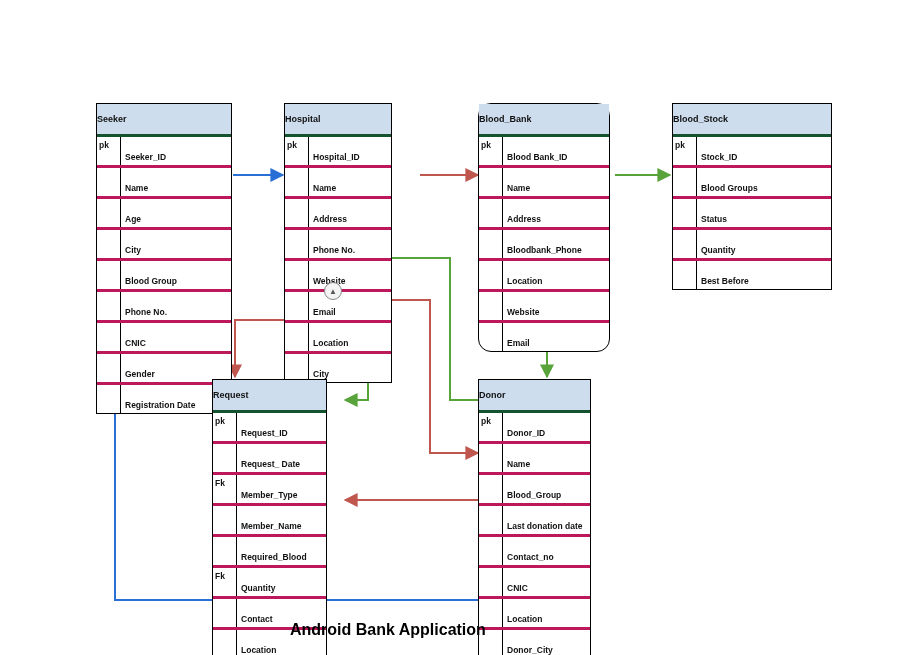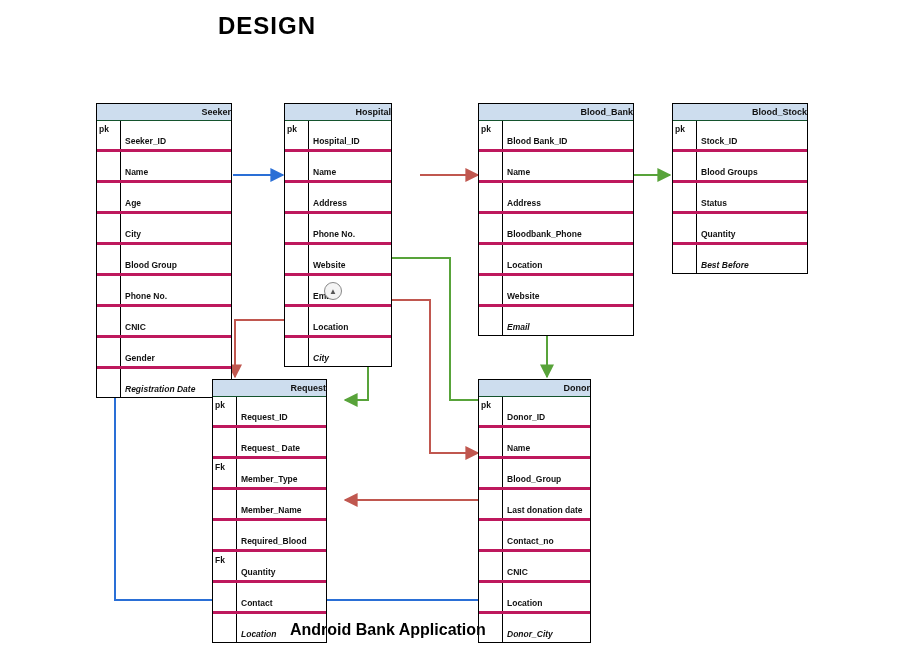--- a/index.html
+++ b/index.html
@@ -31,36 +31,36 @@
     color: #000;
   }
   .entity {
     position: absolute;
     border: 1px solid #000;
     background: #fff;
     box-sizing: border-box;
   }
   .entity-header {
     background: #cdddee;
-    border-bottom: 1px solid #14532d;
+    border-bottom: 3px solid #14532d;
     font-size: 9px;
     font-weight: 700;
-    text-align: right;
-    padding: 3px 0;
+    text-align: left;
+    padding: 10px 0;
     color: #111;
   }
   .entity-row {
     display: flex;
     border-bottom: 3px solid #be185d;
     font-size: 8.5px;
     font-weight: 700;
     color: #111;
     box-sizing: border-box;
   }
-  .entity-row:last-child { border-bottom: none; font-style: italic; }
+  .entity-row:last-child { border-bottom: none; }
   .entity-row .key {
     width: 24px;
     border-right: 1px solid #000;
     padding: 3px 2px;
     text-align: left;
     box-sizing: border-box;
   }
   .entity-row .attr {
     flex: 1;
     padding: 3px 4px;
@@ -84,21 +84,20 @@
     align-items: center;
     justify-content: center;
     font-size: 8px;
     color: #555;
   }
 </style>
 </head>
 <body>
 
 <div class="title">
-  <div class="line2">DESIGN</div>
 </div>
 
 <svg class="connectors">
   <defs>
     <marker id="arrow-blue" viewBox="0 0 10 10" refX="9" refY="5" markerWidth="7" markerHeight="7" orient="auto-start-reverse">
       <path d="M 0 0 L 10 5 L 0 10 z" fill="#2a6fd6"></path>
     </marker>
     <marker id="arrow-red" viewBox="0 0 10 10" refX="9" refY="5" markerWidth="7" markerHeight="7" orient="auto-start-reverse">
       <path d="M 0 0 L 10 5 L 0 10 z" fill="#c0574f"></path>
     </marker>
@@ -197,21 +196,21 @@
       <div class="attr">Location</div>
     </div>
   <div class="entity-row">
       <div class="key"></div>
       <div class="attr">City</div>
     </div>
 </div>
 
 <div class="circle-btn" style="left:324px; top:282px;">▲</div>
 
-<div class="entity" style="left:478px; top:103px; width:156px;">
+<div class="entity" style="left:478px; top:103px; width:132px;border-radius:13px;">
   <div class="entity-header">Blood_Bank</div>
   <div class="entity-row">
       <div class="key">pk</div>
       <div class="attr">Blood Bank_ID</div>
     </div>
   <div class="entity-row">
       <div class="key"></div>
       <div class="attr">Name</div>
     </div>
   <div class="entity-row">
@@ -229,21 +228,21 @@
   <div class="entity-row">
       <div class="key"></div>
       <div class="attr">Website</div>
     </div>
   <div class="entity-row">
       <div class="key"></div>
       <div class="attr">Email</div>
     </div>
 </div>
 
-<div class="entity" style="left:672px; top:103px; width:136px;">
+<div class="entity" style="left:672px; top:103px; width:160px;">
   <div class="entity-header">Blood_Stock</div>
   <div class="entity-row">
       <div class="key">pk</div>
       <div class="attr">Stock_ID</div>
     </div>
   <div class="entity-row">
       <div class="key"></div>
       <div class="attr">Blood Groups</div>
     </div>
   <div class="entity-row">

